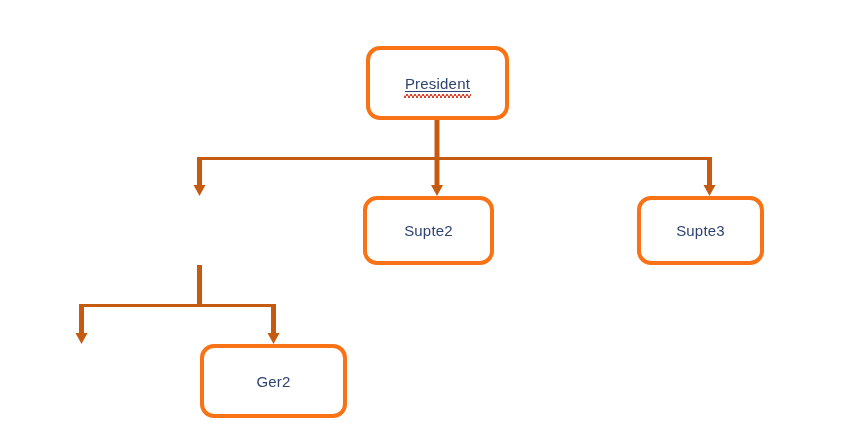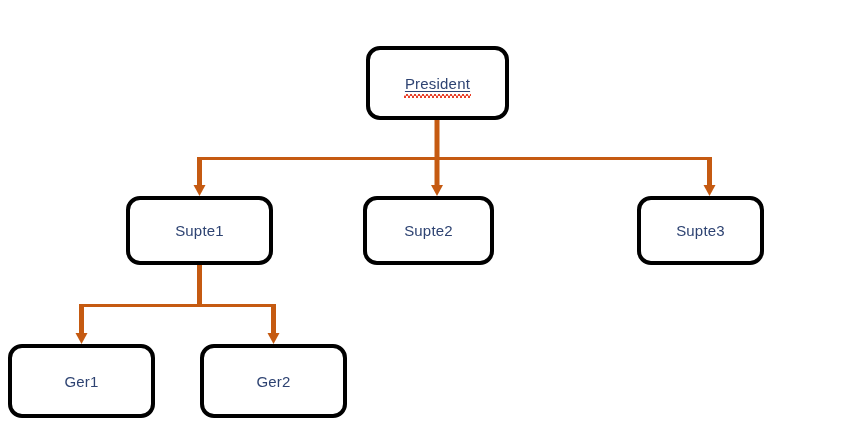--- a/index.html
+++ b/index.html
@@ -19,21 +19,21 @@
     position: absolute;
     left: 0;
     top: 0;
     width: 864px;
     height: 434px;
   }
   .node {
     position: absolute;
     box-sizing: border-box;
     background: #ffffff;
-    border: 4px solid #000000;
+    border: 4px solid #f97316;
     border-radius: 14px;
     display: flex;
     align-items: center;
     justify-content: center;
     z-index: 2;
   }
   .node-label {
     color: #2E4372;
     font-size: 15px;
     font-family: "Liberation Sans", sans-serif;
@@ -90,33 +90,27 @@
       <polygon points="703.5,185 715.5,185 709.5,196"></polygon>
       <polygon points="75.5,333 87.5,333 81.5,344"></polygon>
       <polygon points="267.5,333 279.5,333 273.5,344"></polygon>
     </g>
   </svg>
 
   <div class="node" style="left:366px; top:46px; width:143px; height:74px;">
     <span class="node-label spellcheck">President</span>
   </div>
 
-  <div class="node" style="left:126px; top:196px; width:147px; height:69px;">
-    <span class="node-label">Supte1</span>
-  </div>
 
   <div class="node" style="left:363px; top:196px; width:131px; height:69px;">
     <span class="node-label">Supte2</span>
   </div>
 
   <div class="node" style="left:637px; top:196px; width:127px; height:69px;">
     <span class="node-label">Supte3</span>
   </div>
 
-  <div class="node" style="left:8px; top:344px; width:147px; height:74px;">
-    <span class="node-label">Ger1</span>
-  </div>
 
   <div class="node" style="left:200px; top:344px; width:147px; height:74px;">
     <span class="node-label">Ger2</span>
   </div>
 
 </div>
 
 </body></html>

